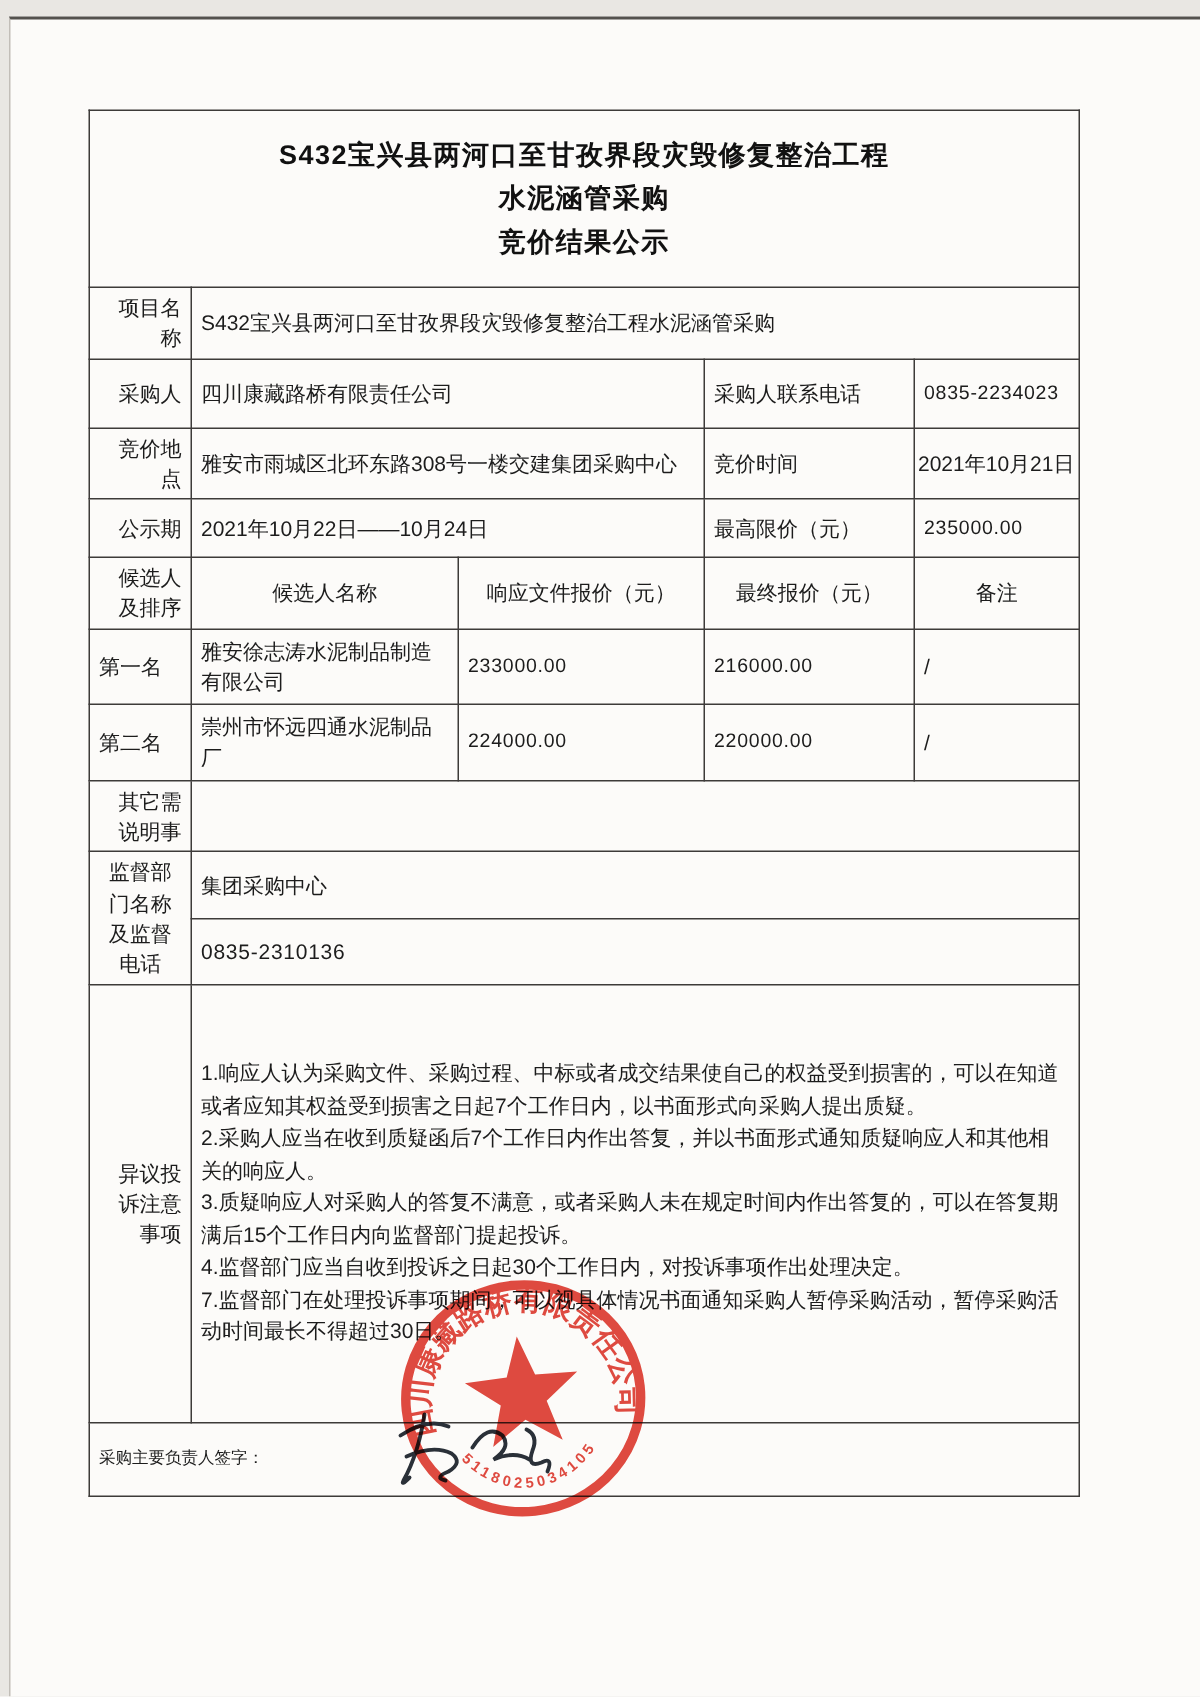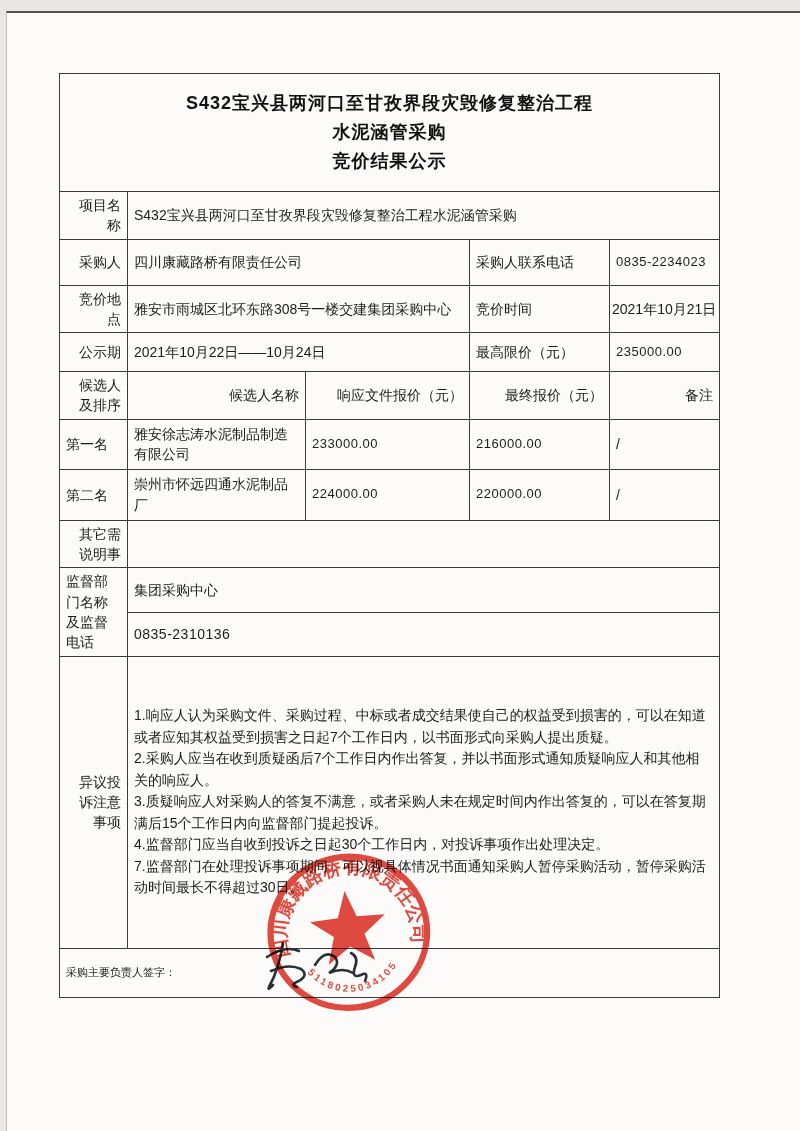--- a/index.html
+++ b/index.html
@@ -28,24 +28,24 @@
   table.doc-table td {
     border:1.6px solid #3d3b39;
     vertical-align:middle;
     padding:3px 6px;
     line-height:1.45;
     word-break:break-all;
   }
   td.title-cell { height:118px; text-align:center; }
   .title-line { font-size:18px; font-weight:bold; letter-spacing:1px; line-height:29px; color:#111; }
   td.lbl { white-space:pre-line; text-align:right; padding-left:5px; }
-  td.lbl-center { white-space:pre-line; text-align:left; }
+  td.lbl-center { white-space:pre-line; text-align:center; }
   td.ctr { text-align:left; }
   td.num { font-size:13px; letter-spacing:.5px; }
-  td.hdr { text-align:right; }
+  td.hdr { text-align:center; }
   td.notes-cell { padding:8px 10px; }
   .note-line { text-align:left; line-height:21.5px; }
   td.sig-cell { height:49px; padding-left:12px; font-size:11px; }
 
   .seal {
     position:absolute; left:252px; top:835px; width:180px; height:172px;
     mix-blend-mode:multiply; opacity:.88;
     transform:rotate(-6deg);
     pointer-events:none;
   }

